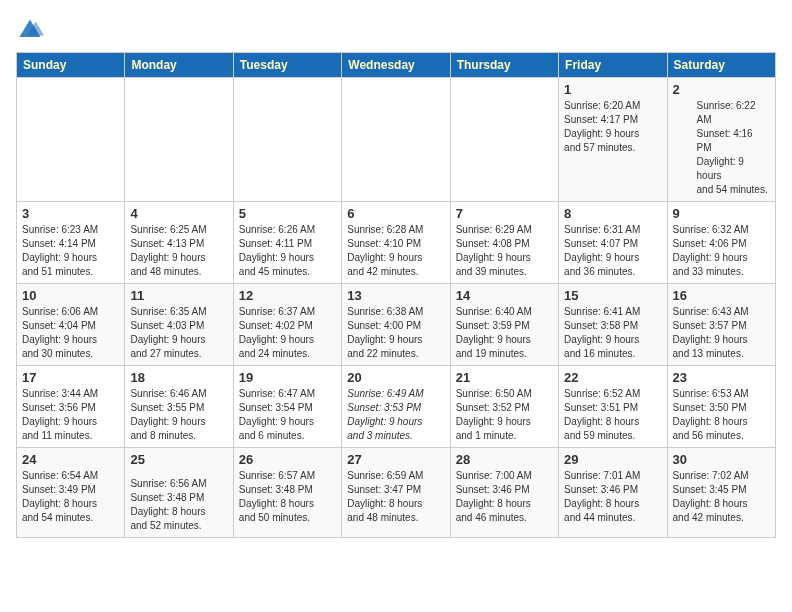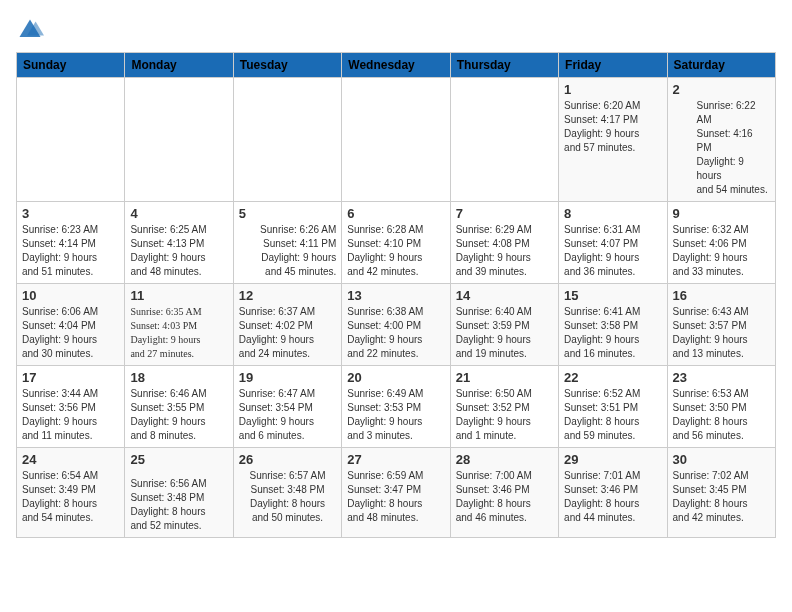--- a/index.html
+++ b/index.html
@@ -44,21 +44,21 @@
       font-size: 14px;
       color: #555;
     }
     .calendar {
       width: 100%;
       border-collapse: collapse;
       margin-top: 8px;
     }
     .calendar thead tr th {
       background: #1a6bb5;
-      color: #000000;
+      color: #fef9c3;
       font-size: 12px;
       font-weight: bold;
       padding: 5px 6px;
       border: 1px solid #ccc;
       text-align: left;
     }
     .calendar tbody tr td {
       border: 1px solid #ccc;
       vertical-align: top;
       padding: 4px 5px;
@@ -151,21 +151,21 @@
         </td>
         <td>
           <span class="day-num">4</span>
           <div class="day-info" style="white-space: pre-line;">Sunrise: 6:25 AM
 Sunset: 4:13 PM
 Daylight: 9 hours
 and 48 minutes.</div>
         </td>
         <td>
           <span class="day-num">5</span>
-          <div class="day-info" style="white-space: pre-line; text-align: right;">Sunrise: 6:26 AM
+          <div class="day-info" style="white-space: pre-line;">Sunrise: 6:26 AM
 Sunset: 4:11 PM
 Daylight: 9 hours
 and 45 minutes.</div>
         </td>
         <td>
           <span class="day-num">6</span>
           <div class="day-info" style="white-space: pre-line;">Sunrise: 6:28 AM
 Sunset: 4:10 PM
 Daylight: 9 hours
 and 42 minutes.</div>
@@ -195,21 +195,21 @@
       <tr>
         <td>
           <span class="day-num">10</span>
           <div class="day-info" style="white-space: pre-line;">Sunrise: 6:06 AM
 Sunset: 4:04 PM
 Daylight: 9 hours
 and 30 minutes.</div>
         </td>
         <td>
           <span class="day-num">11</span>
-          <div class="day-info" style="white-space: pre-line; font-family: Liberation Serif, serif;">Sunrise: 6:35 AM
+          <div class="day-info" style="white-space: pre-line;">Sunrise: 6:35 AM
 Sunset: 4:03 PM
 Daylight: 9 hours
 and 27 minutes.</div>
         </td>
         <td>
           <span class="day-num">12</span>
           <div class="day-info" style="white-space: pre-line;">Sunrise: 6:37 AM
 Sunset: 4:02 PM
 Daylight: 9 hours
 and 24 minutes.</div>
@@ -260,21 +260,21 @@
         </td>
         <td>
           <span class="day-num">19</span>
           <div class="day-info" style="white-space: pre-line;">Sunrise: 6:47 AM
 Sunset: 3:54 PM
 Daylight: 9 hours
 and 6 minutes.</div>
         </td>
         <td>
           <span class="day-num">20</span>
-          <div class="day-info" style="white-space: pre-line;">Sunrise: 6:49 AM
+          <div class="day-info" style="white-space: pre-line; font-style: italic;">Sunrise: 6:49 AM
 Sunset: 3:53 PM
 Daylight: 9 hours
 and 3 minutes.</div>
         </td>
         <td>
           <span class="day-num">21</span>
           <div class="day-info" style="white-space: pre-line;">Sunrise: 6:50 AM
 Sunset: 3:52 PM
 Daylight: 9 hours
 and 1 minute.</div>
@@ -304,21 +304,21 @@
         </td>
         <td>
           <span class="day-num">25</span>
           <div class="day-info" style="white-space: pre-line; margin-top: 10px;">Sunrise: 6:56 AM
 Sunset: 3:48 PM
 Daylight: 8 hours
 and 52 minutes.</div>
         </td>
         <td>
           <span class="day-num">26</span>
-          <div class="day-info" style="white-space: pre-line; text-align: center;">Sunrise: 6:57 AM
+          <div class="day-info" style="white-space: pre-line;">Sunrise: 6:57 AM
 Sunset: 3:48 PM
 Daylight: 8 hours
 and 50 minutes.</div>
         </td>
         <td>
           <span class="day-num">27</span>
           <div class="day-info" style="white-space: pre-line;">Sunrise: 6:59 AM
 Sunset: 3:47 PM
 Daylight: 8 hours
 and 48 minutes.</div>

